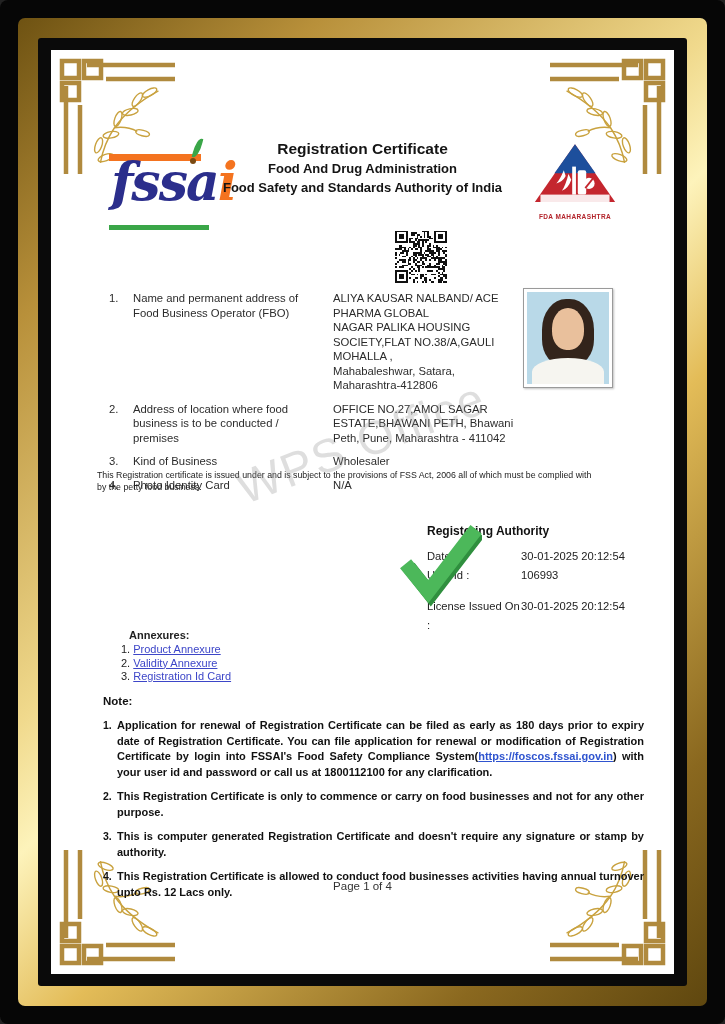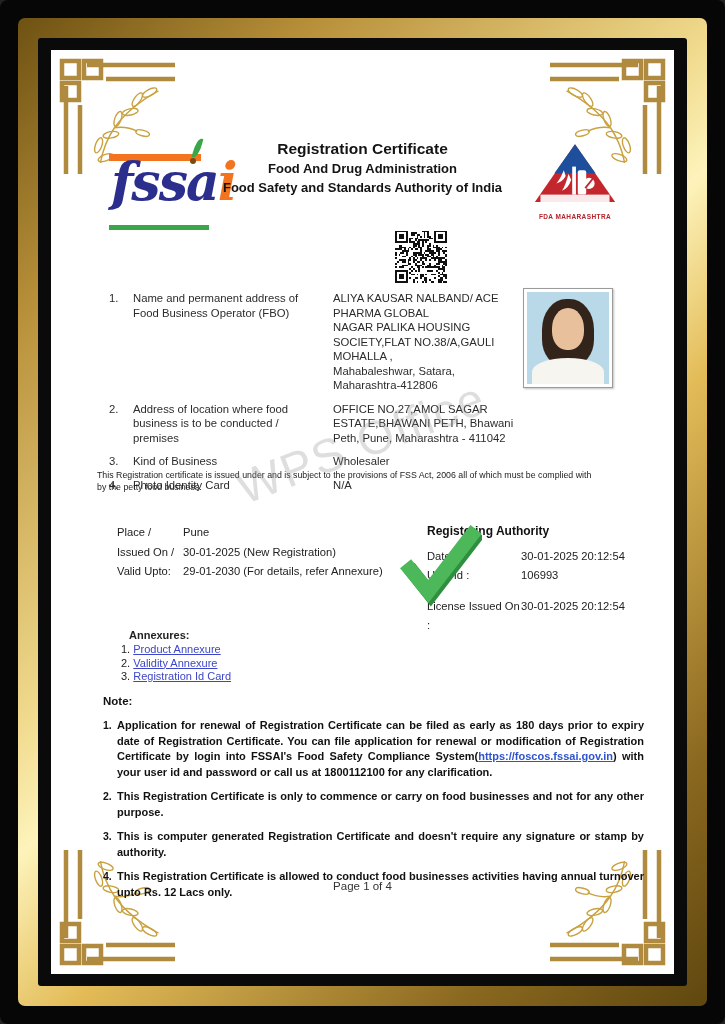--- a/index.html
+++ b/index.html
@@ -566,34 +566,20 @@
     <div class="photo">
       <div class="bg">
         <div class="hair"></div>
           <div class="face"></div>
           <div class="shirt"></div>
       </div>
     </div>
 
     <div class="disclaimer">This Registration certificate is issued under and is subject to the provisions of FSS Act, 2006 all of which must be complied with by the petty food business.</div>
 
-    <div class="issue">
-      <div class="irow">
-        <div class="ilab">Place /</div>
-        <div>Pune</div>
-      </div>
-      <div class="irow">
-        <div class="ilab">Issued On /</div>
-        <div>30-01-2025 (New Registration)</div>
-      </div>
-      <div class="irow">
-        <div class="ilab">Valid Upto:</div>
-        <div>29-01-2030 (For details, refer Annexure)</div>
-      </div>
-    </div>
 
     <div class="auth">
       <div class="atitle">Registering Authority</div>
       <div class="arow">
         <div class="alab">Date :</div>
         <div class="aval">30-01-2025 20:12:54</div>
       </div>
       <div class="arow">
         <div class="alab">User Id :</div>
         <div class="aval">106993</div>

